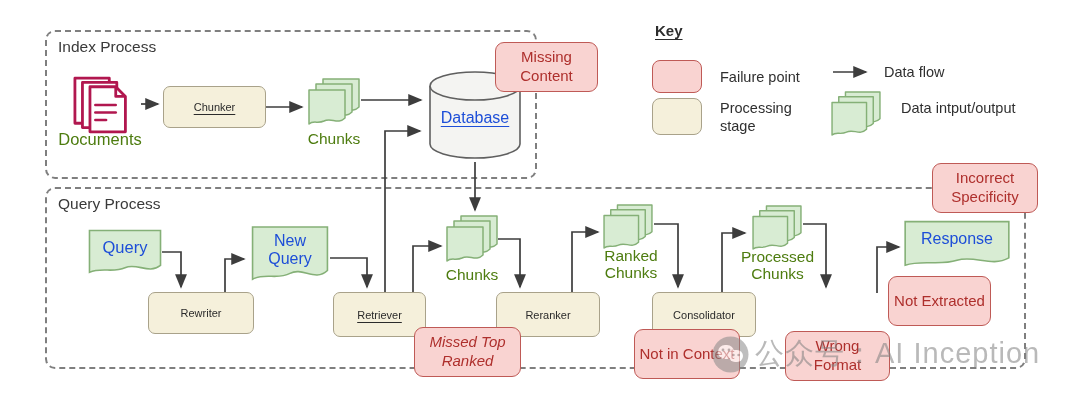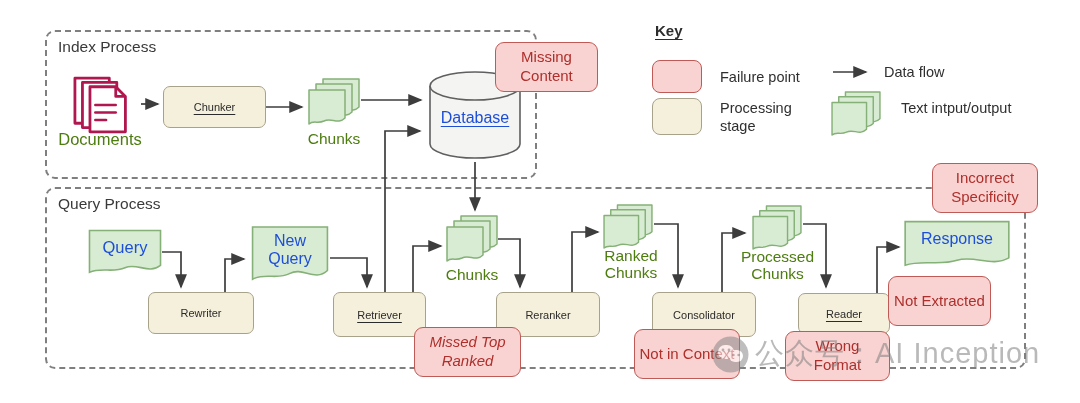--- a/index.html
+++ b/index.html
@@ -115,21 +115,21 @@
        border:1.5px solid var(--stage-stroke);border-radius:8px;z-index:3;box-sizing:border-box;"></div>
   <div class="abs keylbl" style="left:720px;top:99px;width:95px;">Processing stage</div>
   <div class="abs keylbl" style="left:884px;top:63px;">Data flow</div>
   <svg class="abs icon" style="left:831px;top:91px;" width="50" height="46" viewBox="0 0 52 48">
     <g fill="var(--io-fill)" stroke="var(--io-stroke)" stroke-width="1.5" stroke-linejoin="round">
       <path transform="translate(15,1)" d="M0,0 H36 V28 C29,35 22,27 15,31 C9,34 4,30 0,34 Z"></path>
       <path transform="translate(8,6)" d="M0,0 H36 V28 C29,35 22,27 15,31 C9,34 4,30 0,34 Z"></path>
       <path transform="translate(1,12)" d="M0,0 H36 V28 C29,35 22,27 15,31 C9,34 4,30 0,34 Z"></path>
     </g>
   </svg>
-  <div class="abs keylbl" style="left:901px;top:99px;width:120px;">Text intput/output</div>
+  <div class="abs keylbl" style="left:901px;top:99px;width:120px;">Data intput/output</div>
 
   <svg class="abs icon" style="left:88px;top:229px;" width="74" height="48" viewBox="0 0 100 62" preserveAspectRatio="none">
     <path d="M2,2 H98 V47 C82,59 66,43 50,50 C34,57 18,49 2,56 Z" fill="var(--io-fill)" stroke="var(--io-stroke)" stroke-width="1.6" vector-effect="non-scaling-stroke"></path>
   </svg>
   <div class="abs gdoc-label" style="left:88px;top:234px;width:74px;height:26px;font-size:16.5px;">Query</div>
 
   <div class="abs stage-box" style="left:148px;top:292px;width:106px;height:42px;">Rewriter</div>
 
   <svg class="abs icon" style="left:251px;top:225px;" width="78" height="60" viewBox="0 0 100 62" preserveAspectRatio="none">
     <path d="M2,2 H98 V47 C82,59 66,43 50,50 C34,57 18,49 2,56 Z" fill="var(--io-fill)" stroke="var(--io-stroke)" stroke-width="1.6" vector-effect="non-scaling-stroke"></path>
@@ -162,21 +162,20 @@
 
   <svg class="abs icon" style="left:751px;top:205px;" width="52" height="46" viewBox="0 0 52 48">
     <g fill="var(--io-fill)" stroke="var(--io-stroke)" stroke-width="1.5" stroke-linejoin="round">
       <path transform="translate(15,1)" d="M0,0 H36 V28 C29,35 22,27 15,31 C9,34 4,30 0,34 Z"></path>
       <path transform="translate(8,6)" d="M0,0 H36 V28 C29,35 22,27 15,31 C9,34 4,30 0,34 Z"></path>
       <path transform="translate(1,12)" d="M0,0 H36 V28 C29,35 22,27 15,31 C9,34 4,30 0,34 Z"></path>
     </g>
   </svg>
   <div class="abs cap" style="left:731px;top:248px;width:93px;">Processed Chunks</div>
 
-  <div class="abs stage-box uline" style="left:798px;top:293px;width:92px;height:41px;">Reader</div>
 
   <svg class="abs icon" style="left:903px;top:220px;" width="108" height="50" viewBox="0 0 100 62" preserveAspectRatio="none">
     <path d="M2,2 H98 V47 C82,59 66,43 50,50 C34,57 18,49 2,56 Z" fill="var(--io-fill)" stroke="var(--io-stroke)" stroke-width="1.6" vector-effect="non-scaling-stroke"></path>
   </svg>
   <div class="abs gdoc-label" style="left:903px;top:226px;width:108px;height:26px;">Response</div>
 
   <div class="abs fail-box" style="left:932px;top:163px;width:106px;height:50px;">Incorrect Specificity</div>
   <div class="abs fail-box" style="left:414px;top:327px;width:107px;height:50px;font-style:italic;">Missed Top Ranked</div>
   <div class="abs fail-box" style="left:634px;top:329px;width:106px;height:50px;">Not in Context</div>
   <div class="abs fail-box" style="left:888px;top:276px;width:103px;height:50px;">Not Extracted</div>

